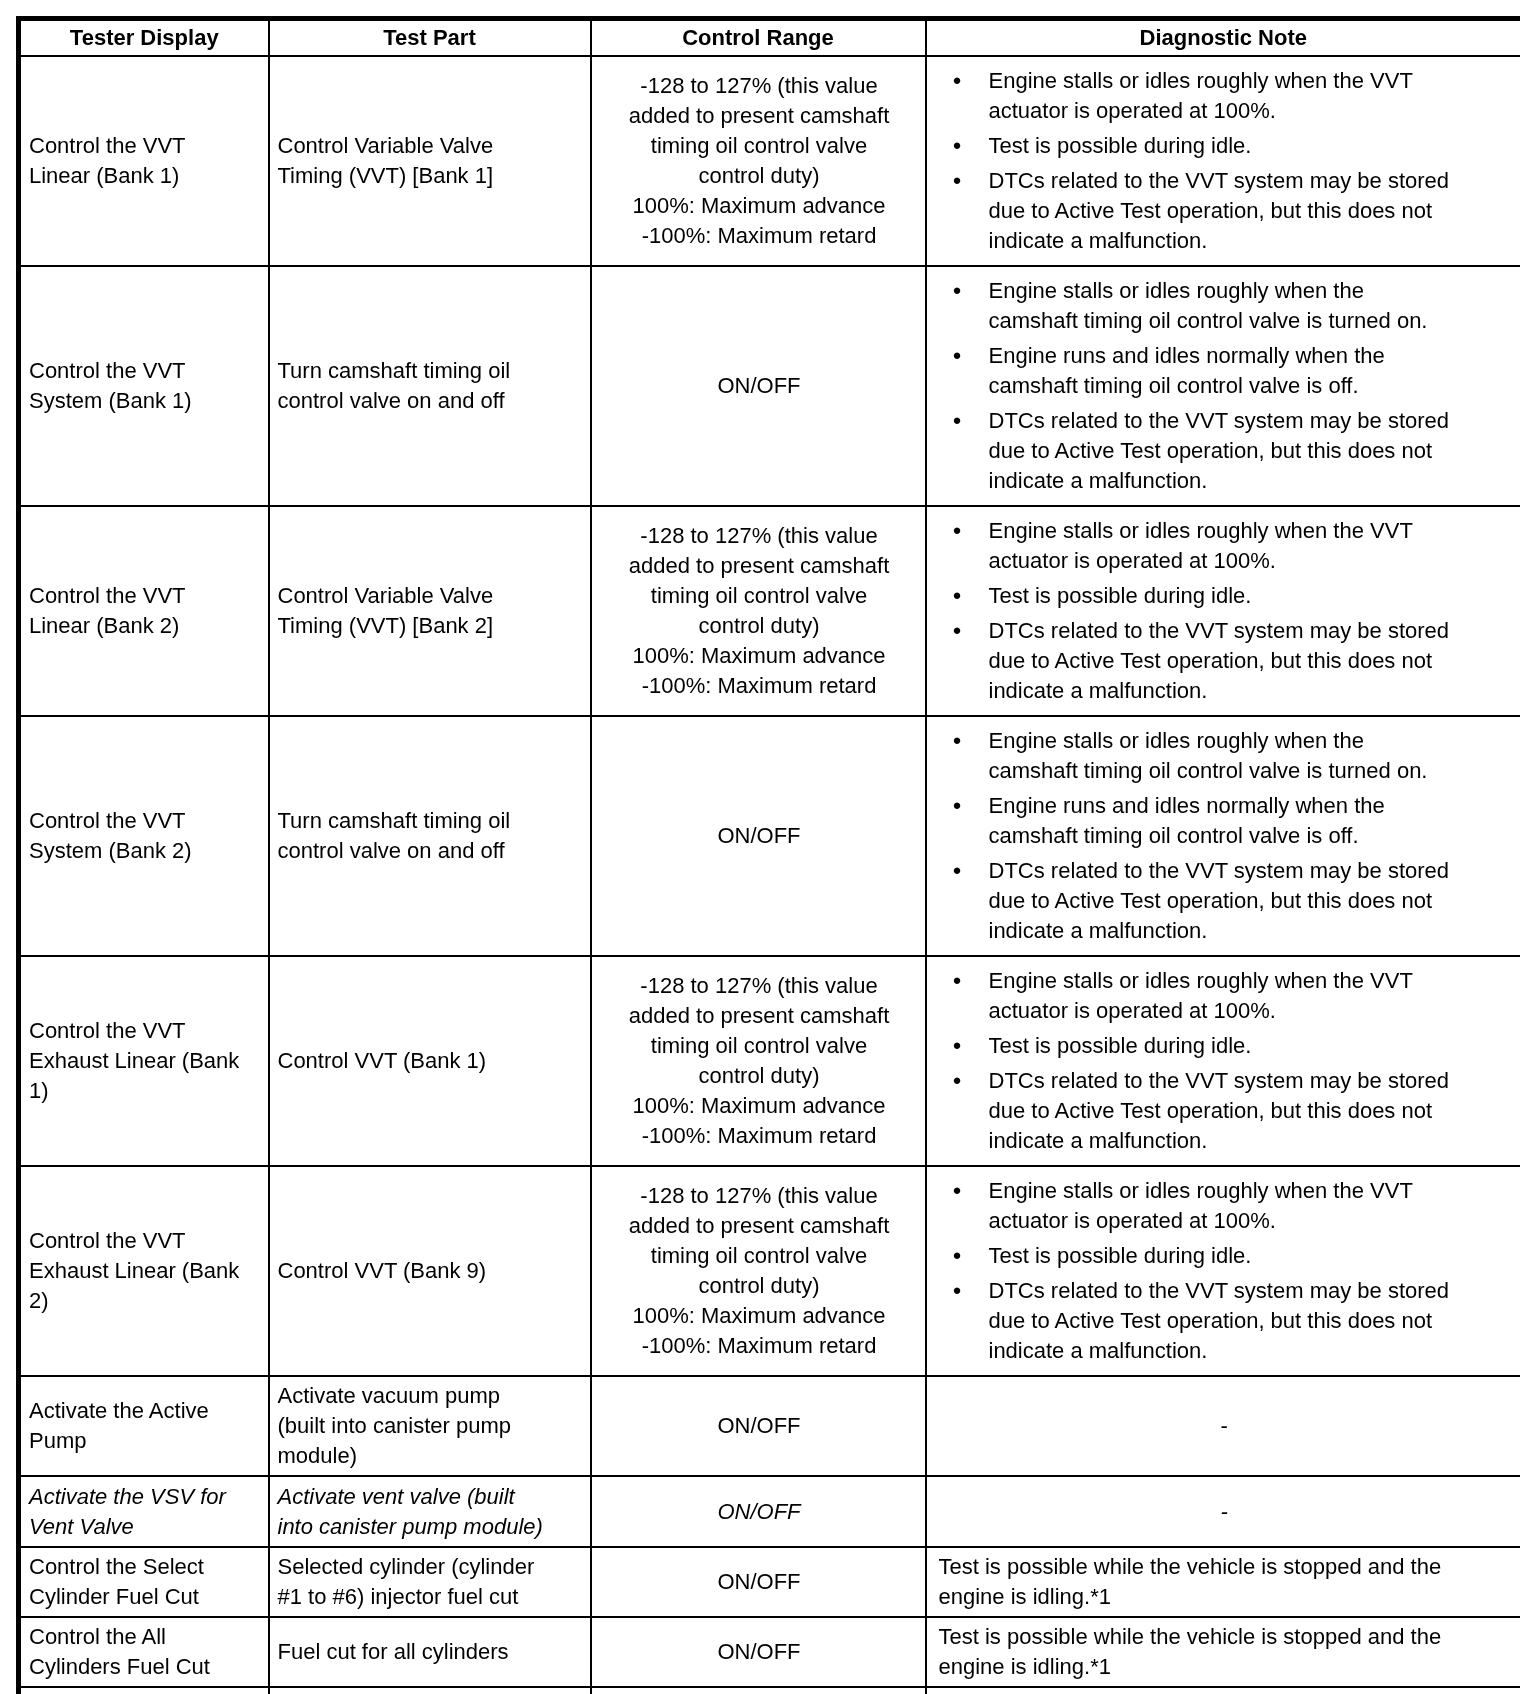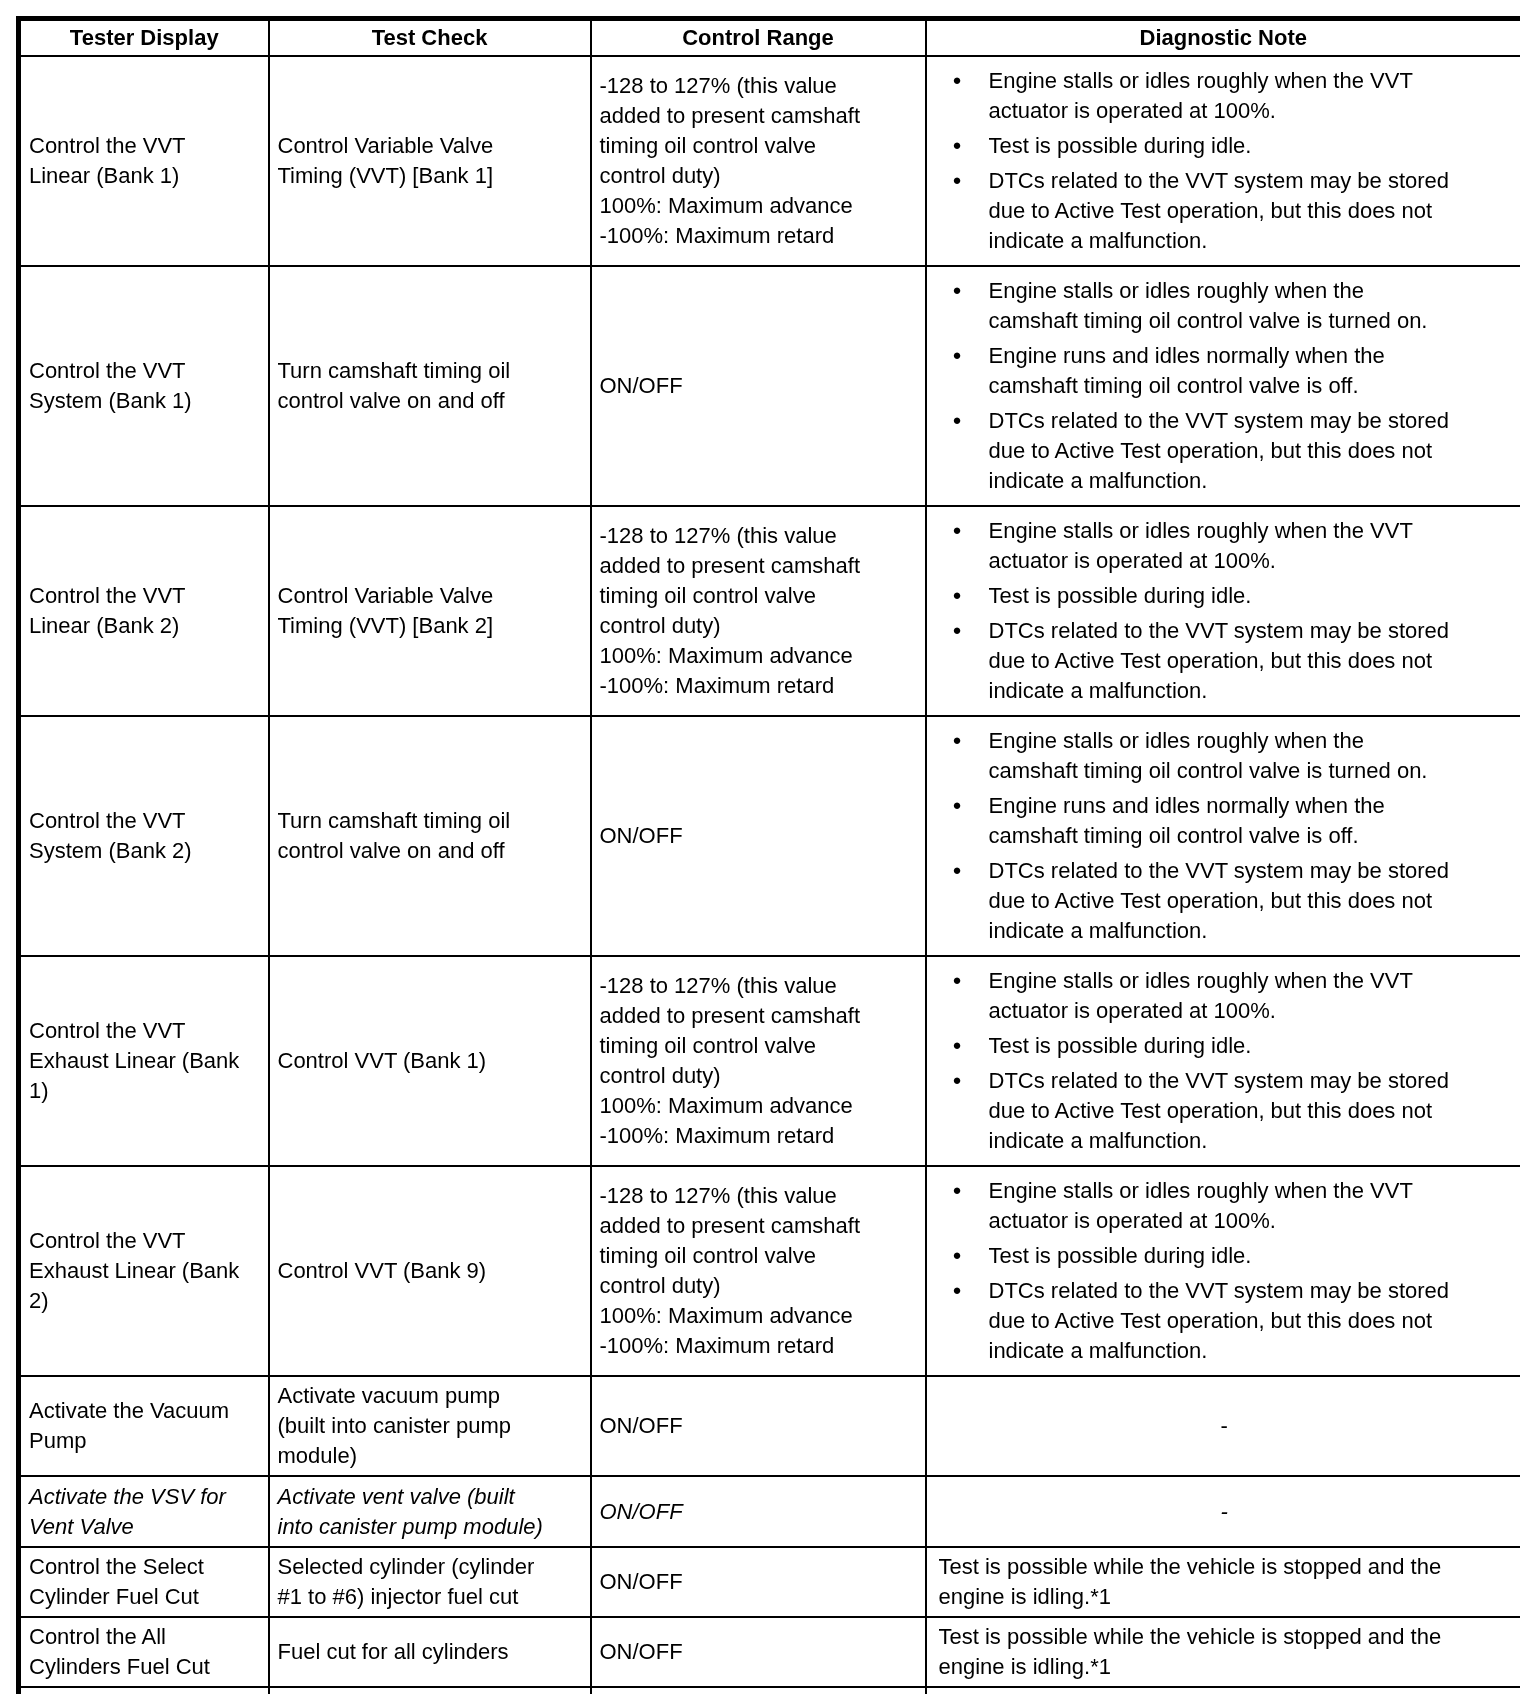--- a/index.html
+++ b/index.html
@@ -39,21 +39,21 @@
     overflow: hidden;
   }
   table.active-test td {
     font-size: 22px;
     line-height: 30px;
     font-weight: 400;
     padding: 4px 6px 4px 8px;
   }
   td.cell-pre { white-space: pre-line; }
   td.col-tester  { padding-left: 8px; }
-  td.col-range   { padding-left: 10px; }
+  td.col-range   { padding-left: 10px; text-align: center; }
   
   tbody tr:nth-child(1)  { height: 200px; }
   tbody tr:nth-child(2)  { height: 225px; }
   tbody tr:nth-child(3)  { height: 197px; }
   tbody tr:nth-child(4)  { height: 227px; }
   tbody tr:nth-child(5)  { height: 194px; }
   tbody tr:nth-child(6)  { height: 200px; }
   tbody tr:nth-child(7)  { height: 95px; }
   tbody tr:nth-child(8)  { height: 71px; font-style: italic; }
   tbody tr:nth-child(9)  { height: 70px; }
@@ -93,21 +93,21 @@
   <table class="active-test">
     <colgroup>
       <col style="width:250px">
       <col style="width:322px">
       <col style="width:335px">
       <col style="width:597px">
     </colgroup>
     <thead>
       <tr>
         <th>Tester Display</th>
-        <th>Test Check</th>
+        <th>Test Part</th>
         <th>Control Range</th>
         <th>Diagnostic Note</th>
       </tr>
     </thead>
     <tbody>
         <tr>
           <td class="cell-pre col-tester">Control the VVT
 Linear (Bank 1)</td>
           <td class="cell-pre col-test-part">Control Variable Valve
 Timing (VVT) [Bank 1]</td>
@@ -224,21 +224,21 @@
               <li><span class="bullet-dot">●</span><span class="note-text">Engine stalls or idles roughly when the VVT
 actuator is operated at 100%.</span></li>
               <li><span class="bullet-dot">●</span><span class="note-text">Test is possible during idle.</span></li>
               <li><span class="bullet-dot">●</span><span class="note-text">DTCs related to the VVT system may be stored
 due to Active Test operation, but this does not
 indicate a malfunction.</span></li>
             </ul>
           </td>
         </tr>
         <tr>
-          <td class="cell-pre col-tester">Activate the Vacuum
+          <td class="cell-pre col-tester">Activate the Active
 Pump</td>
           <td class="cell-pre col-test-part">Activate vacuum pump
 (built into canister pump
 module)</td>
           <td class="cell-pre col-range">ON/OFF</td>
           <td>
             <div class="note-dash">-</div>
           </td>
         </tr>
         <tr>

